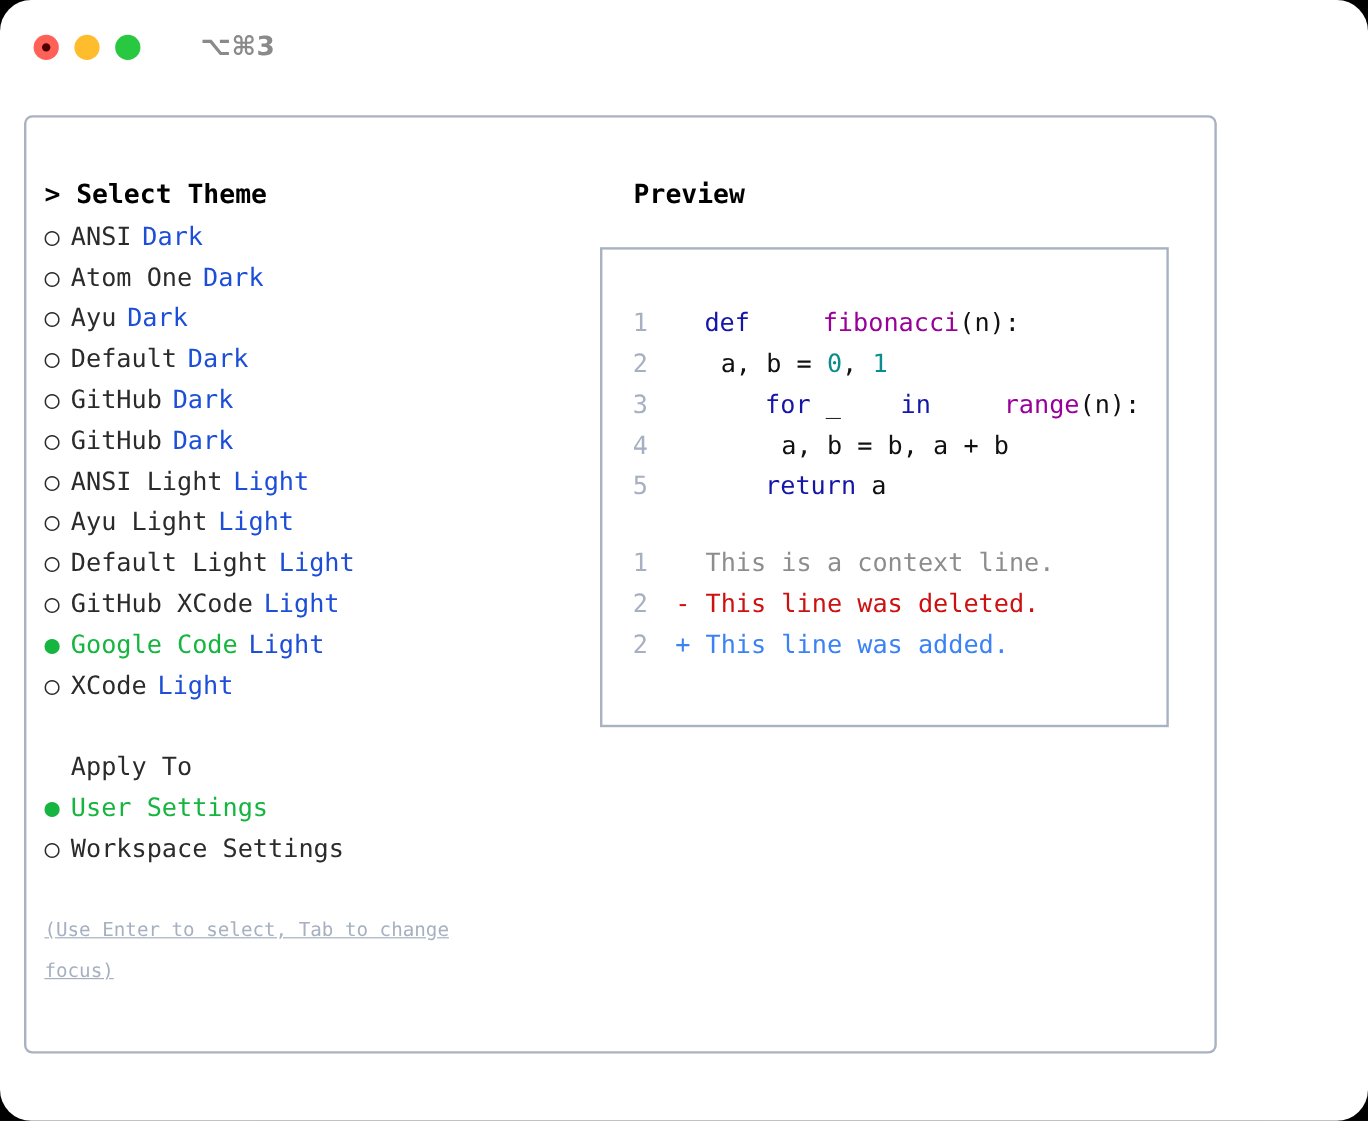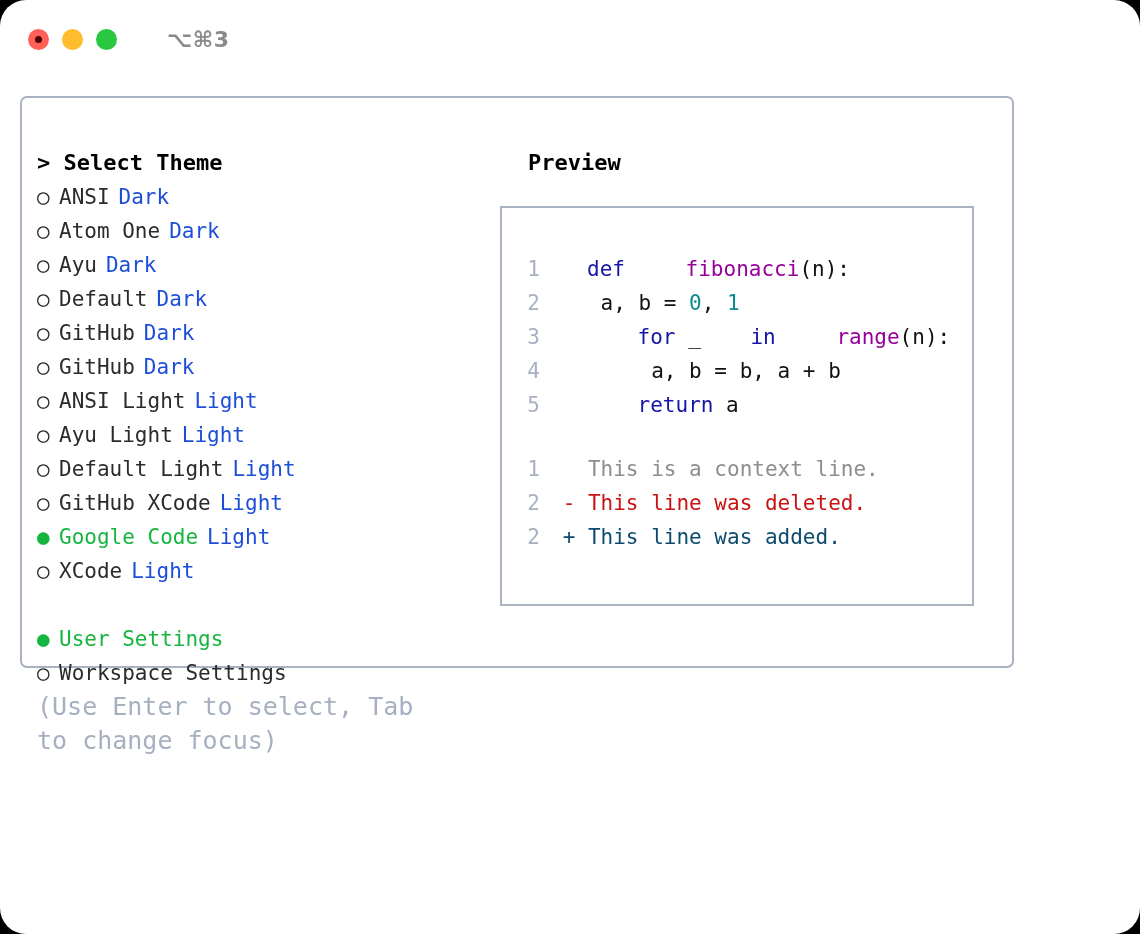--- a/index.html
+++ b/index.html
@@ -71,21 +71,21 @@
     letter-spacing: 0.5px;
     font-family: "DejaVu Sans", "Liberation Sans", sans-serif;
   }
 
   
   .panel {
     position: absolute;
     left: 20px;
     top: 96px;
     width: 994px;
-    height: 572px;
+    height: 782px;
     border: 2px solid #a8b2c1;
     border-radius: 7px;
     box-sizing: border-box;
     background: #ffffff;
   }
 
   .columns {
     position: absolute;
     left: 0; top: 0;
     width: 100%; height: 100%;
@@ -131,24 +131,26 @@
     font-size: 21px;
     color: #2b2b2b;
     line-height: 34px;
     padding-left: 22px;
     white-space: pre;
   }
 
   .spacer-row { height: 34px; }
 
   .hint {
-    font-size: 25px;
+    margin-top: 34px;
+    font-size: 16px;
     color: #a6b0c0;
     line-height: 34px;
     width: 400px;
+    text-decoration: underline;
   }
 
   
   .right-col {
     position: absolute;
     left: 478px;
     top: 48px;
     width: 500px;
   }
   .preview-title {
@@ -190,21 +192,21 @@
     padding-right: 10px;
   }
   .code-blank { height: 30px; }
 
   .tok-kw   { color: #1515a8; margin-left: 37px; }
   .tok-fn   { color: #990099; margin-left: 48px; }
   .tok-num  { color: #0c8c8c; }
   .tok-pl   { color: #111111; }
   .tok-ctx  { color: #8d8d8d; }
   .tok-del  { color: #cc1111; }
-  .tok-add  { color: #0c4a6e; }
+  .tok-add  { color: #3b82f6; }
 </style>
 </head>
 <body>
 
 <div class="window">
 
   <div class="titlebar">
     <div class="traffic-lights">
       <span class="light light-close">
           <span class="inner-dot"></span>
@@ -232,20 +234,21 @@
             <div class="opt-row"><span class="radio radio-off">○</span><span class="opt-label">ANSI Light</span><span class="opt-badge">Light</span></div>
             <div class="opt-row"><span class="radio radio-off">○</span><span class="opt-label">Ayu Light</span><span class="opt-badge">Light</span></div>
             <div class="opt-row"><span class="radio radio-off">○</span><span class="opt-label">Default Light</span><span class="opt-badge">Light</span></div>
             <div class="opt-row"><span class="radio radio-off">○</span><span class="opt-label">GitHub XCode</span><span class="opt-badge">Light</span></div>
             <div class="opt-row"><span class="radio radio-on">●</span><span class="opt-label sel">Google Code</span><span class="opt-badge">Light</span></div>
             <div class="opt-row"><span class="radio radio-off">○</span><span class="opt-label">XCode</span><span class="opt-badge">Light</span></div>
           </div>
 
         <div class="spacer-row"></div>
 
+        <div class="group-title">Apply To</div>
 
         <div id="apply-list">
             <div class="opt-row"><span class="radio radio-on">●</span><span class="opt-label sel">User Settings</span></div>
             <div class="opt-row"><span class="radio radio-off">○</span><span class="opt-label">Workspace Settings</span></div>
           </div>
 
         <div class="hint">(Use Enter to select, Tab to change focus)</div>
       </div>
 
       <div class="right-col">

